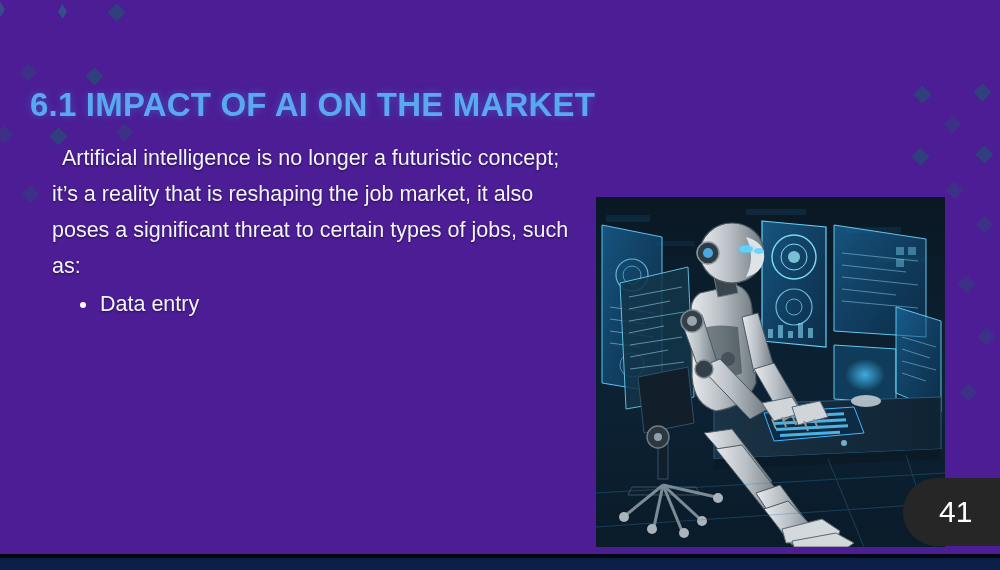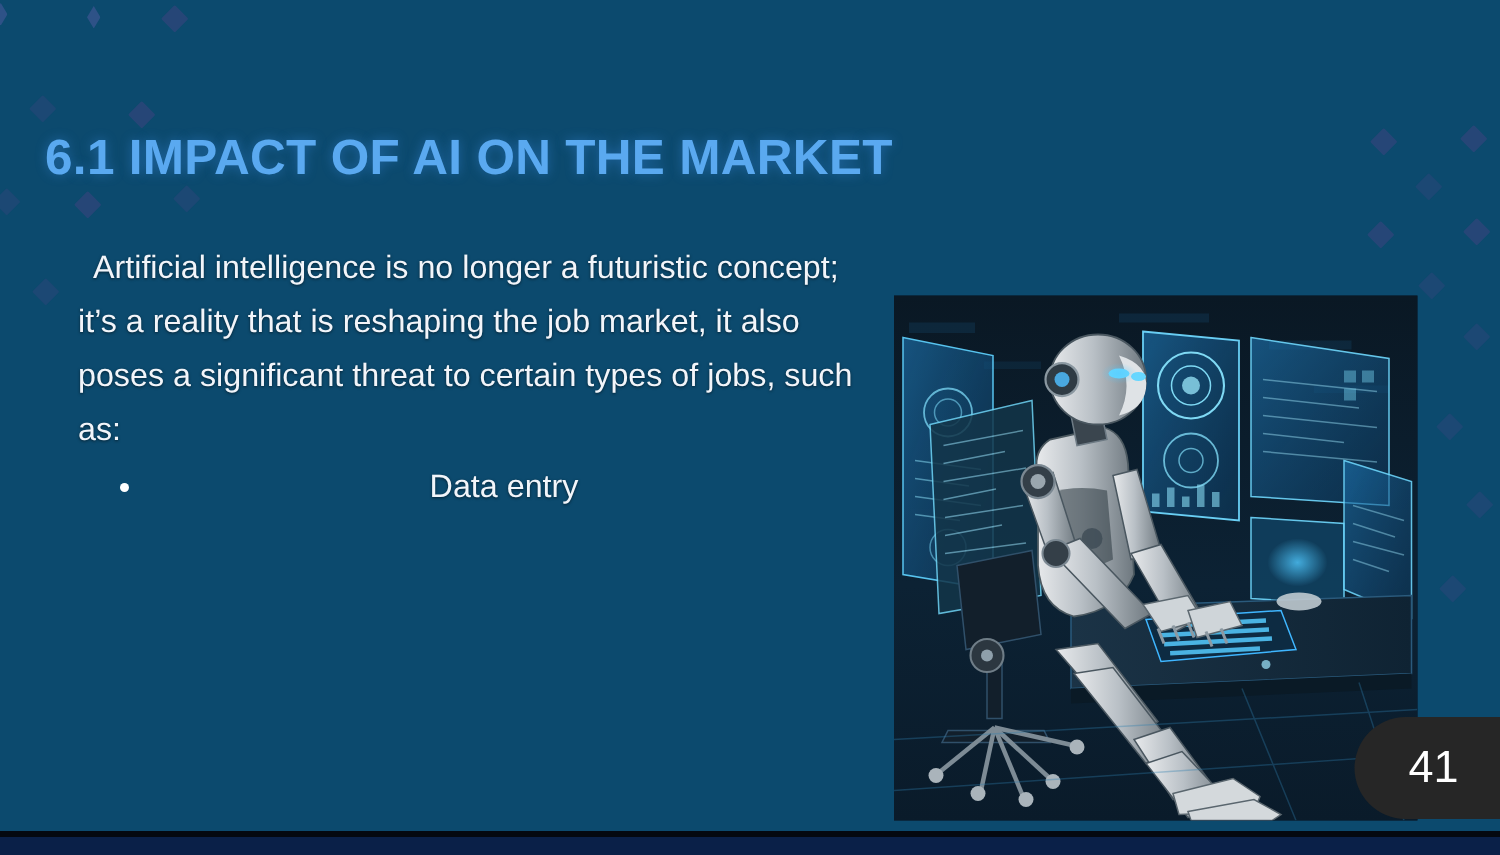--- a/index.html
+++ b/index.html
@@ -5,21 +5,21 @@
   html, body {
     margin: 0;
     padding: 0;
     background: #0b1c3d;
   }
   .slide {
     position: relative;
     width: 1000px;
     height: 570px;
     overflow: hidden;
-    background: #0c4a6e;
+    background: #4c1d95;
     font-family: "Liberation Sans", sans-serif;
   }
   
   .diamond-layer {
     position: absolute;
     inset: 0;
     pointer-events: none;
   }
   .diamond {
     position: absolute;
@@ -47,34 +47,33 @@
     font-weight: bold;
     letter-spacing: .2px;
     color: #5aa9f0;
     text-shadow: 0 0 8px rgba(60,140,230,.45);
     white-space: nowrap;
   }
   
   .body-block {
     position: absolute;
     left: 52px;
-    top: 160px;
+    top: 140px;
     width: 520px;
     color: #f2f5fa;
     font-size: 21.5px;
     line-height: 36px;
     text-shadow: 0 1px 2px rgba(0,0,0,.55);
   }
   .para { margin: 0; }
   .para .lead { padding-left: 10px; }
   .bullets {
     margin: 2px 0 0 0;
     padding: 0;
     list-style: none;
-    text-align: center;
   }
   .bullets li {
     position: relative;
     padding-left: 48px;
     line-height: 36px;
   }
   .bullets li::before {
     content: "";
     position: absolute;
     left: 28px;

